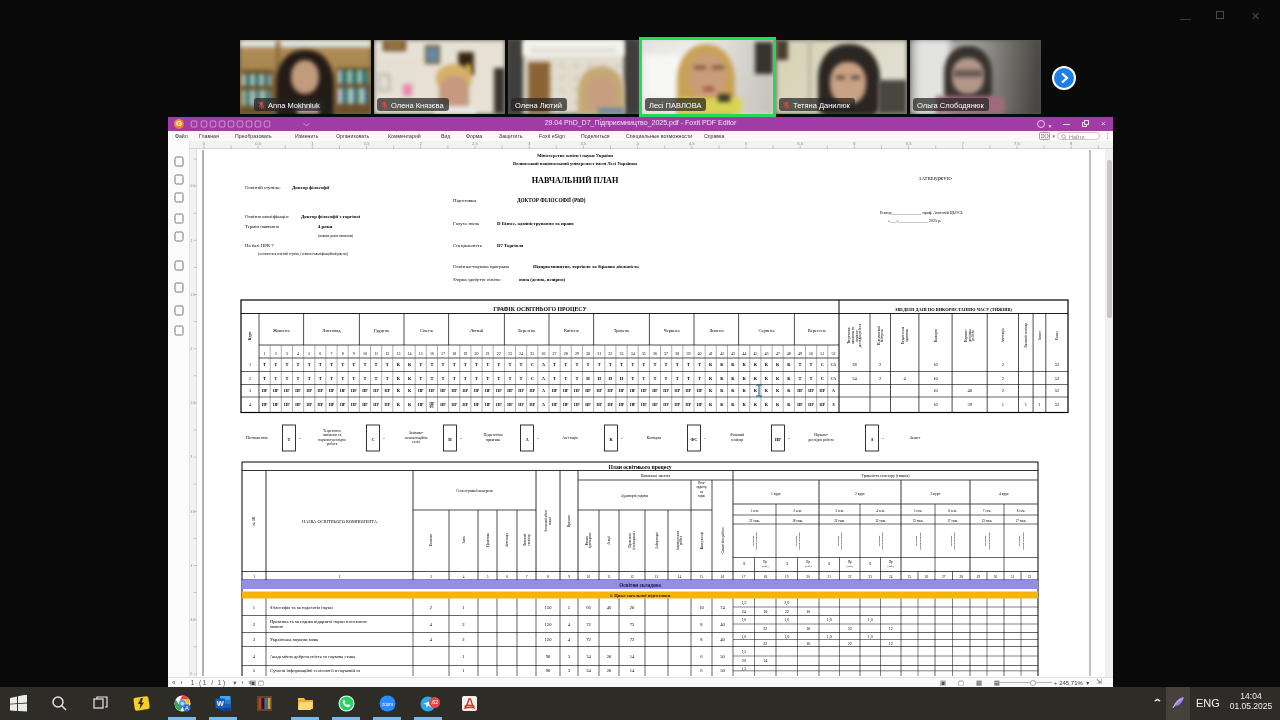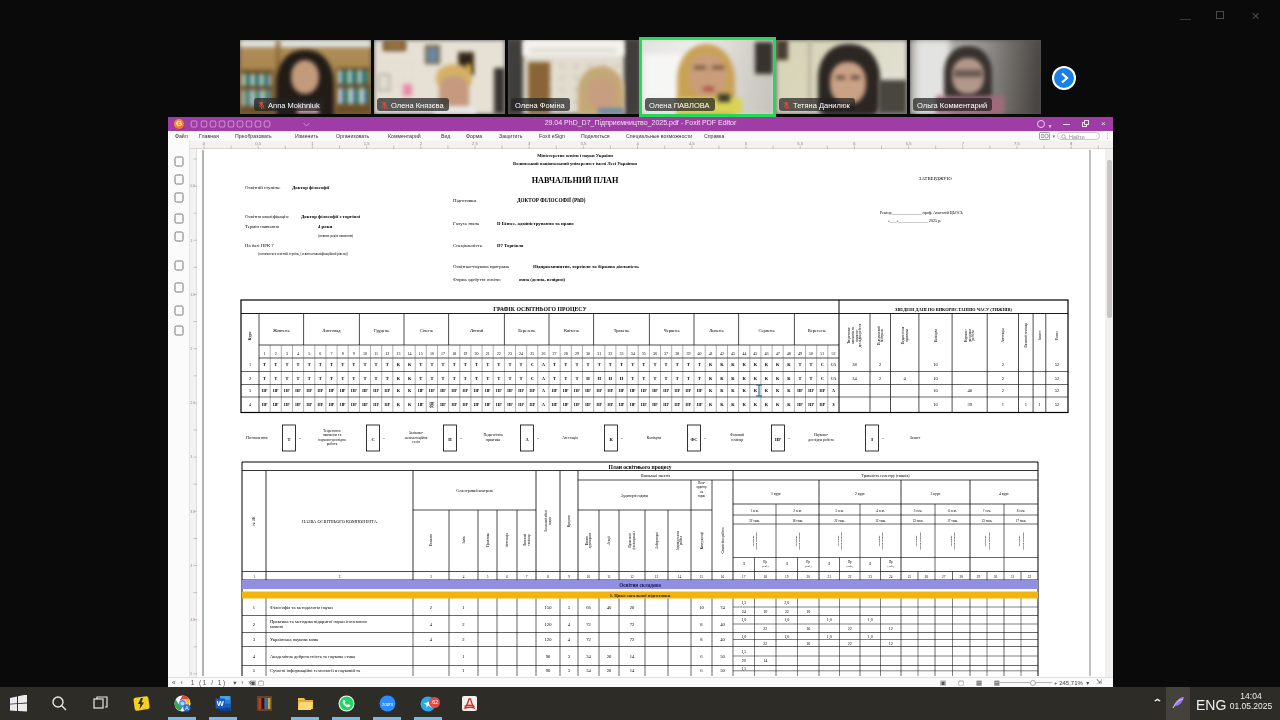--- a/index.html
+++ b/index.html
@@ -61,34 +61,34 @@
 <div style="left:0;top:0;width:131px;height:74px;background:#403e3b"></div>
 <div style="left:15px;top:0;width:101px;height:74px;background:#e2dccf"></div>
 <div style="left:15px;top:0;width:101px;height:16px;background:#f4f3ef"></div>
 <div style="left:22px;top:8px;width:86px;height:5px;background:#e0ddd4"></div>
 <div style="left:17px;top:18px;width:97px;height:56px;background:radial-gradient(circle,rgba(90,82,72,.5) 11%,transparent 13%) 2px 2px/14px 12px"></div>
 <div style="left:20px;top:22px;width:22px;height:52px;background:#8a6436"></div>
 <div style="left:70px;top:26px;width:46px;height:48px;border-radius:50% 50% 0 0;background:#c4a876"></div>
 <div style="left:80px;top:38px;width:28px;height:32px;border-radius:45%;background:#c79e80"></div>
 <div style="left:90px;top:68px;width:26px;height:6px;background:#6a88a8"></div>
 </div>
-<div class="nlabel" style="left:511px;top:98px">Олена Фоміна</div>
+<div class="nlabel" style="left:511px;top:98px">Олена Лютий</div>
 <div class="tile blur" style="left:639px;top:37px;width:137px;height:80px;border:3px solid #23d959;background:#d8d5d0">
 <div style="left:0;top:0;width:131px;height:74px;background:linear-gradient(100deg,#e4e2de 0%,#efeeec 40%,#d8d5cf 70%,#c4c1ba 100%)"></div>
 <div style="left:2px;top:14px;width:38px;height:46px;background:#f6f6f4;filter:blur(3px)"></div>
 <div style="left:113px;top:2px;width:18px;height:32px;background:#38322e"></div>
 <div style="left:35px;top:4px;width:58px;height:74px;border-radius:48% 48% 10% 10%;background:#c9a258"></div>
 <div style="left:47px;top:14px;width:37px;height:44px;border-radius:46%;background:#c99d7a"></div>
 <div style="left:52px;top:26px;width:12px;height:3px;background:#6a4a32"></div>
 <div style="left:70px;top:26px;width:12px;height:3px;background:#6a4a32"></div>
 <div style="left:61px;top:47px;width:11px;height:4px;background:#a84840"></div>
 <div style="left:36px;top:58px;width:64px;height:16px;background:#d9d455"></div>
 <div style="left:76px;top:54px;width:12px;height:8px;background:#3a3a2a"></div>
 </div>
-<div class="nlabel" style="left:645px;top:98px">Олена ПАВЛОВА</div>
+<div class="nlabel" style="left:645px;top:98px">Лесі ПАВЛОВА</div>
 <div class="tile blur" style="left:776px">
 <div style="left:0;top:0;width:131px;height:74px;background:linear-gradient(120deg,#d6d2b2 0%,#dddac6 55%,#e4e3da 100%)"></div>
 <div style="left:0;top:0;width:12px;height:20px;background:#4a3c30"></div>
 <div style="left:32px;top:0;width:3px;height:74px;background:#b8b09a"></div>
 <div style="left:42px;top:4px;width:62px;height:72px;border-radius:46% 46% 14% 14%;background:#2c2622"></div>
 <div style="left:54px;top:22px;width:36px;height:42px;border-radius:45%;background:#c9a184"></div>
 <div style="left:60px;top:36px;width:9px;height:3px;background:#4a3a30"></div>
 <div style="left:75px;top:36px;width:9px;height:3px;background:#4a3a30"></div>
 <div style="left:102px;top:40px;width:29px;height:34px;background:#49453f"></div>
 </div>
@@ -101,21 +101,21 @@
       <line x1="1" y1="1" x2="9" y2="11" stroke="#e04a3f" stroke-width="1.2"></line>
     </svg>Тетяна Данилюк</div>
 <div class="tile blur" style="left:910px">
 <div style="left:0;top:0;width:131px;height:74px;background:linear-gradient(95deg,#b8b6b2 0%,#a5a3a0 45%,#6e6b67 75%,#413e3b 100%)"></div>
 <div style="left:6px;top:0;width:34px;height:74px;background:#e3e3e1;filter:blur(3px)"></div>
 <div style="left:34px;top:6px;width:48px;height:58px;border-radius:46% 46% 20% 20%;background:#38322e"></div>
 <div style="left:42px;top:18px;width:32px;height:36px;border-radius:45%;background:#b2988a"></div>
 <div style="left:44px;top:30px;width:28px;height:7px;background:rgba(40,36,34,.55)"></div>
 <div style="left:26px;top:56px;width:68px;height:18px;background:#a06a7c"></div>
 </div>
-<div class="nlabel" style="left:913px;top:98px">Ольга Комментарий</div>
+<div class="nlabel" style="left:913px;top:98px">Ольга Слободянюк</div>
 <div class="abs" style="left:1052px;top:66px;width:24px;height:24px;border-radius:50%;background:#fff">
 <div class="abs" style="left:2px;top:2px;width:20px;height:20px;border-radius:50%;background:#1a7fe8"></div>
 <svg class="abs" style="left:2px;top:2px" width="20" height="20" viewBox="0 0 20 20">
       <path d="M8 5.5 L13 10 L8 14.5" stroke="#fff" stroke-width="2.2" fill="none"></path>
     </svg>
 </div>
 <div class="abs" style="left:168px;top:117px;width:945px;height:570px;background:#fff">
 <div class="abs" style="left:0;top:0;width:945px;height:14px;background:#a03ca6"></div>
 <div class="abs" style="left:6px;top:2px;width:10px;height:10px;border-radius:50%;background:radial-gradient(circle at 35% 35%,#ff9a3c,#f06a10);color:#fff;font-size:8px;font-weight:bold;text-align:center;line-height:10px">G</div>
 <svg class="abs" style="left:0;top:0" width="945" height="14" viewBox="0 0 945 14">
@@ -1177,14 +1177,14 @@
 <div class="abs" style="left:291px;top:30px;width:28px;height:3px;background:#7ab8e8"></div>
 <div class="abs" style="left:332px;top:30px;width:28px;height:3px;background:#7ab8e8"></div>
 <div class="abs" style="left:373px;top:30px;width:28px;height:3px;background:#7ab8e8"></div>
 <div class="abs" style="left:414px;top:30px;width:28px;height:3px;background:#7ab8e8"></div>
 <div class="abs" style="left:1152px;top:8px;color:#ececec;font-size:13px;font-weight:bold;transform:scaleY(.75)">⌃</div>
 <div class="abs" style="left:1166px;top:0;width:24px;height:33px;background:#45423c"></div>
 <svg class="abs" style="left:1170px;top:8px" width="16" height="16" viewBox="0 0 16 16">
       <path d="M3 13C6 4 11 2 14 2c-1 4-4 9-9 9z" fill="#9a7ae8"></path>
       <path d="M3 13C6 7 9 5 13 4" fill="none" stroke="#d8c8f8" stroke-width="1"></path>
     </svg>
-<div class="abs" style="left:1196px;top:10px;color:#f0f0f0;font-size:14px">ENG</div>
+<div class="abs" style="left:1196px;top:10px;color:#f0f0f0;font-size:11px">ENG</div>
 <div class="abs" style="left:1228px;top:4px;width:46px;color:#f0f0f0;font-size:8.5px;text-align:center">14:04<br>01.05.2025</div>
 </div>
 </body></html>

